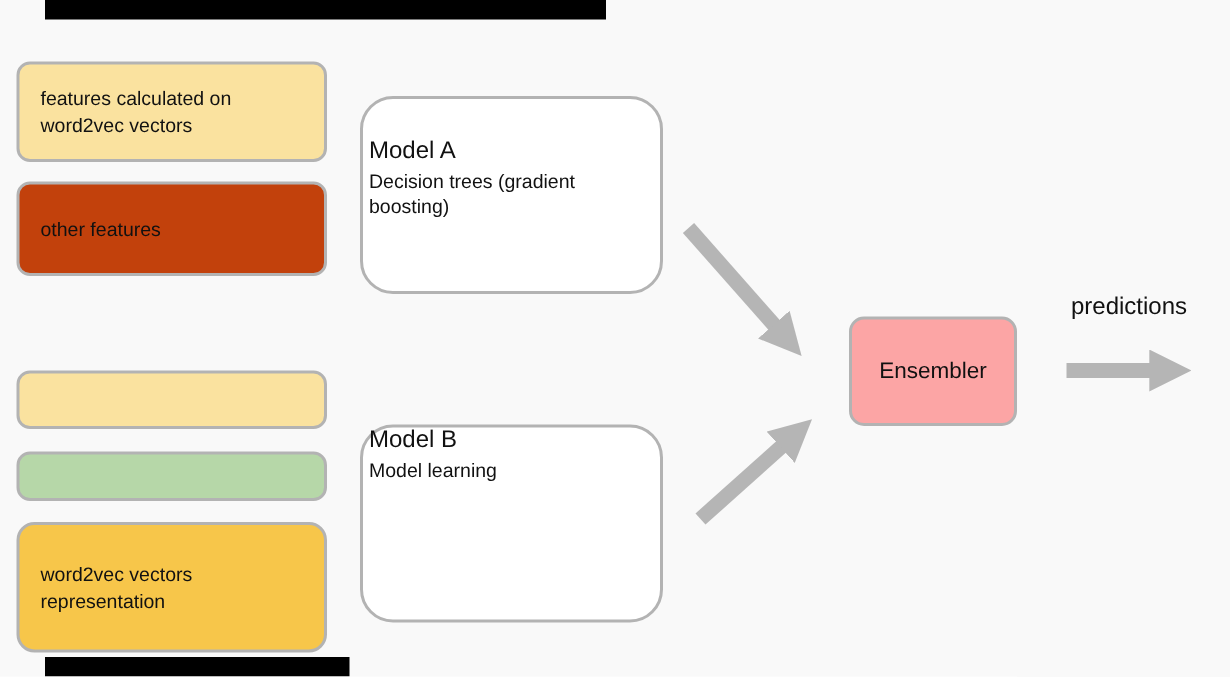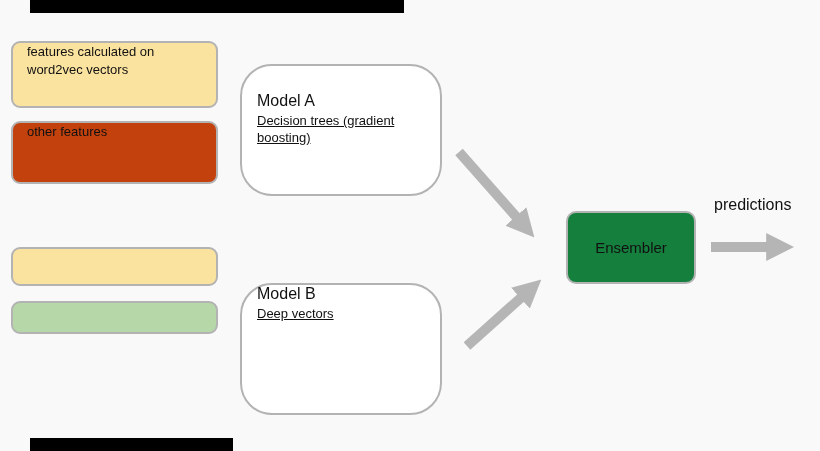--- a/index.html
+++ b/index.html
@@ -19,57 +19,58 @@
   .bar.bottom { left: 30px; top: 438px; width: 203px; height: 13px; }
 
   .input-box {
     position: absolute;
     left: 11px;
     width: 207px;
     border: 2px solid #b3b3b3;
     border-radius: 9px;
     box-sizing: border-box;
     display: flex;
+    align-items: center;
     padding: 0 14px;
     font-size: 13px;
     color: #111;
     line-height: 1.35;
   }
   .box1 { top: 41px;  height: 67px; }
   .box2 { top: 121px; height: 63px; }
   .box3 { top: 247px; height: 39px; }
   .box4 { top: 301px; height: 33px; }
   .box5 { top: 348px; height: 87px; border-radius: 12px; }
 
   .model-box {
     position: absolute;
     left: 240px;
     width: 202px;
     height: 132px;
     background: #ffffff;
     border: 2px solid #b3b3b3;
-    border-radius: 32px;
+    border-radius: 22px;
     box-sizing: border-box;
-    padding: 0 15px;
+    padding: 0 4px;
     color: #111;
   }
   .model-a { top: 64px; }
   .model-b { top: 283px; }
   .model-a .inner { margin-top: 26px; }
   .model-b .inner { }
   .model-title { font-size: 16px; margin-bottom: 3px; }
-  .model-sub   { font-size: 13px; line-height: 1.3; text-decoration: underline; }
+  .model-sub   { font-size: 13px; line-height: 1.3; }
 
   .ensembler {
     position: absolute;
     left: 566px;
     top: 211px;
-    width: 130px;
+    width: 112px;
     height: 73px;
-    background: #15803d;
+    background: #fca5a5;
     border: 2px solid #b3b3b3;
     border-radius: 10px;
     box-sizing: border-box;
     display: flex;
     align-items: center;
     justify-content: center;
     font-size: 15px;
     color: #111;
   }
   .predictions {
@@ -104,32 +105,35 @@
   </div>
 
   <div class="input-box box3" style="background-color: rgb(250, 226, 159);">
     <span></span>
   </div>
 
   <div class="input-box box4" style="background-color: rgb(182, 215, 168);">
     <span></span>
   </div>
 
+  <div class="input-box box5" style="background-color: rgb(247, 198, 74);">
+    <span>word2vec vectors representation</span>
+  </div>
 
   <div class="model-box model-a">
     <div class="inner">
       <div class="model-title">Model A</div>
       <div class="model-sub">Decision trees (gradient boosting)</div>
     </div>
   </div>
 
   <div class="model-box model-b">
     <div class="inner">
       <div class="model-title">Model B</div>
-      <div class="model-sub">Deep vectors</div>
+      <div class="model-sub">Model learning</div>
     </div>
   </div>
 
   <div class="ensembler">
     <span>Ensembler</span>
   </div>
 
   <div class="predictions">predictions</div>
 
   <svg class="arrows" viewBox="0 0 820 451" xmlns="http://www.w3.org/2000/svg">

